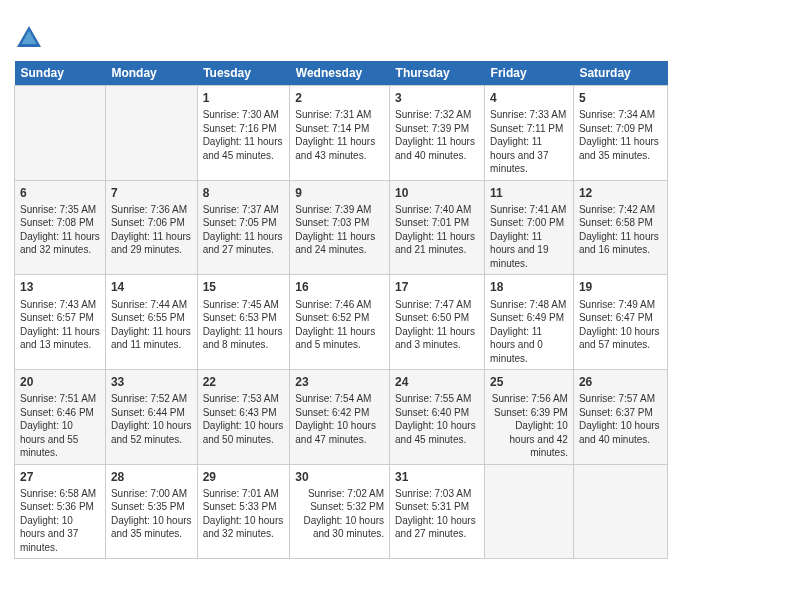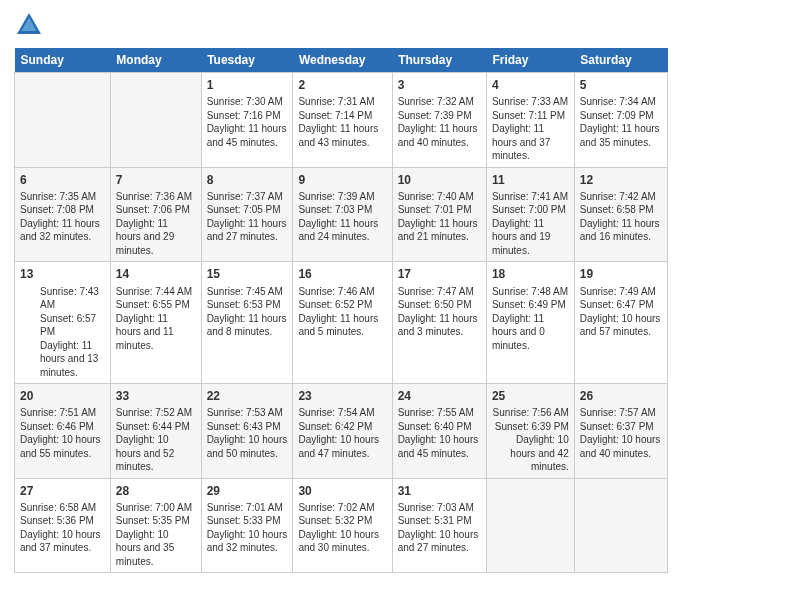--- a/index.html
+++ b/index.html
@@ -5,21 +5,21 @@
     * { margin: 0; padding: 0; box-sizing: border-box; }
     body {
       font-family: Arial, sans-serif;
       background: #fff;
       width: 792px;
       height: 612px;
       overflow: hidden;
     }
     .container {
       width: 682px;
-      padding: 10px 14px;
+      padding: 23px 14px;
     }
     .header {
       display: flex;
       justify-content: space-between;
       align-items: flex-start;
       margin-bottom: 8px;
     }
     .logo {
       display: flex;
       align-items: center;
@@ -200,21 +200,21 @@
           <td>
             <span class="day-num">12</span>
             <div class="day-info" style="white-space: pre-line;">Sunrise: 7:42 AM
 Sunset: 6:58 PM
 Daylight: 11 hours and 16 minutes.</div>
           </td>
         </tr>
         <tr>
           <td>
             <span class="day-num">13</span>
-            <div class="day-info" style="white-space: pre-line; margin-left: 20px;">Sunrise: 7:43 AM
+            <div class="day-info" style="white-space: pre-line;">Sunrise: 7:43 AM
 Sunset: 6:57 PM
 Daylight: 11 hours and 13 minutes.</div>
           </td>
           <td>
             <span class="day-num">14</span>
             <div class="day-info" style="white-space: pre-line;">Sunrise: 7:44 AM
 Sunset: 6:55 PM
 Daylight: 11 hours and 11 minutes.</div>
           </td>
           <td>
@@ -306,21 +306,21 @@
 Daylight: 10 hours and 35 minutes.</div>
           </td>
           <td>
             <span class="day-num">29</span>
             <div class="day-info" style="white-space: pre-line;">Sunrise: 7:01 AM
 Sunset: 5:33 PM
 Daylight: 10 hours and 32 minutes.</div>
           </td>
           <td>
             <span class="day-num">30</span>
-            <div class="day-info" style="white-space: pre-line;">Sunrise: 7:02 AM
+            <div class="day-info" style="white-space: pre-line; text-align: right;">Sunrise: 7:02 AM
 Sunset: 5:32 PM
 Daylight: 10 hours and 30 minutes.</div>
           </td>
           <td>
             <span class="day-num">31</span>
             <div class="day-info" style="white-space: pre-line;">Sunrise: 7:03 AM
 Sunset: 5:31 PM
 Daylight: 10 hours and 27 minutes.</div>
           </td>
           <td class="empty-cell"></td>

